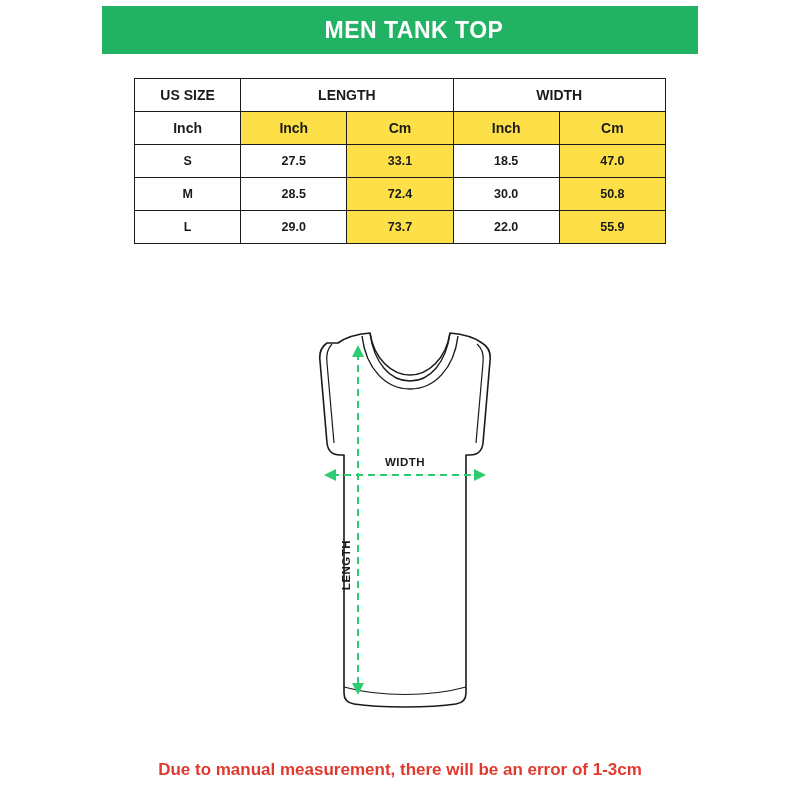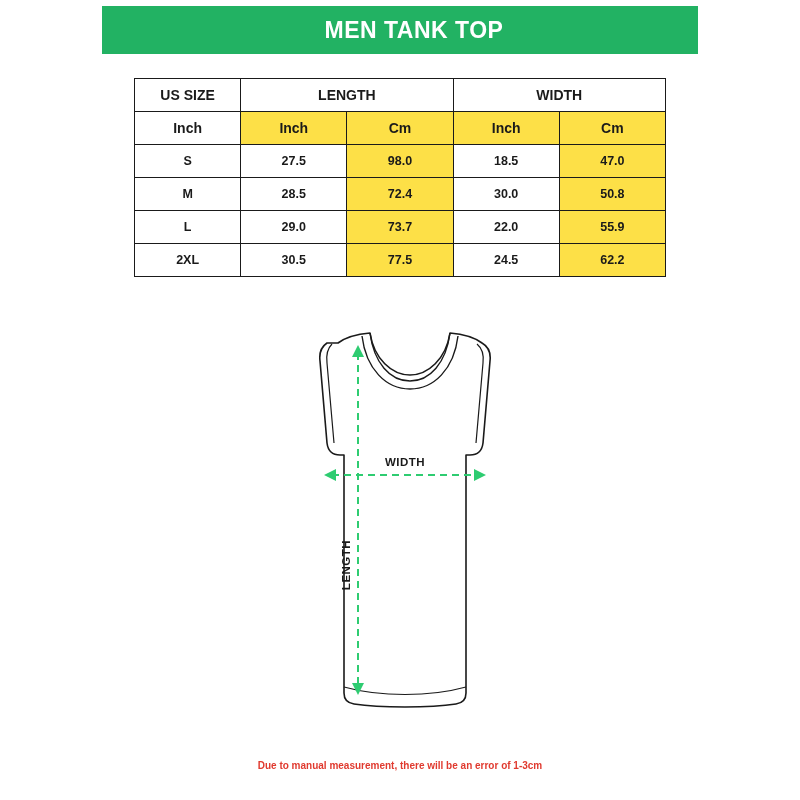--- a/index.html
+++ b/index.html
@@ -100,21 +100,21 @@
   }
 
   
   .footer-note {
     position: absolute;
     left: 0;
     top: 760px;
     width: 800px;
     text-align: center;
     color: #e03a2f;
-    font-size: 10px;
+    font-size: 17px;
     font-weight: bold;
   }
 </style>
 </head>
 <body>
 
 <div class="page">
 
   <div class="header-banner">
     <div class="header-title">MEN TANK TOP</div>
@@ -140,44 +140,37 @@
           <th class="shade">Inch</th>
           <th class="shade">Cm</th>
           <th class="shade">Inch</th>
           <th class="shade">Cm</th>
         </tr>
       </thead>
       <tbody>
         <tr>
           <td class="size-label">S</td>
           <td class="value">27.5</td>
-          <td class="value shade">98.0</td>
+          <td class="value shade">33.1</td>
           <td class="value">18.5</td>
           <td class="value shade">47.0</td>
         </tr>
         <tr>
           <td class="size-label">M</td>
           <td class="value">28.5</td>
           <td class="value shade">72.4</td>
           <td class="value">30.0</td>
           <td class="value shade">50.8</td>
         </tr>
         <tr>
           <td class="size-label">L</td>
           <td class="value">29.0</td>
           <td class="value shade">73.7</td>
           <td class="value">22.0</td>
           <td class="value shade">55.9</td>
-        </tr>
-        <tr>
-          <td class="size-label">2XL</td>
-          <td class="value">30.5</td>
-          <td class="value shade">77.5</td>
-          <td class="value">24.5</td>
-          <td class="value shade">62.2</td>
         </tr>
       </tbody>
     </table>
   </div>
 
   <div class="diagram">
     <svg width="270" height="400" viewBox="0 0 270 400" xmlns="http://www.w3.org/2000/svg">
 
       <g>
         <path d="M68 18

